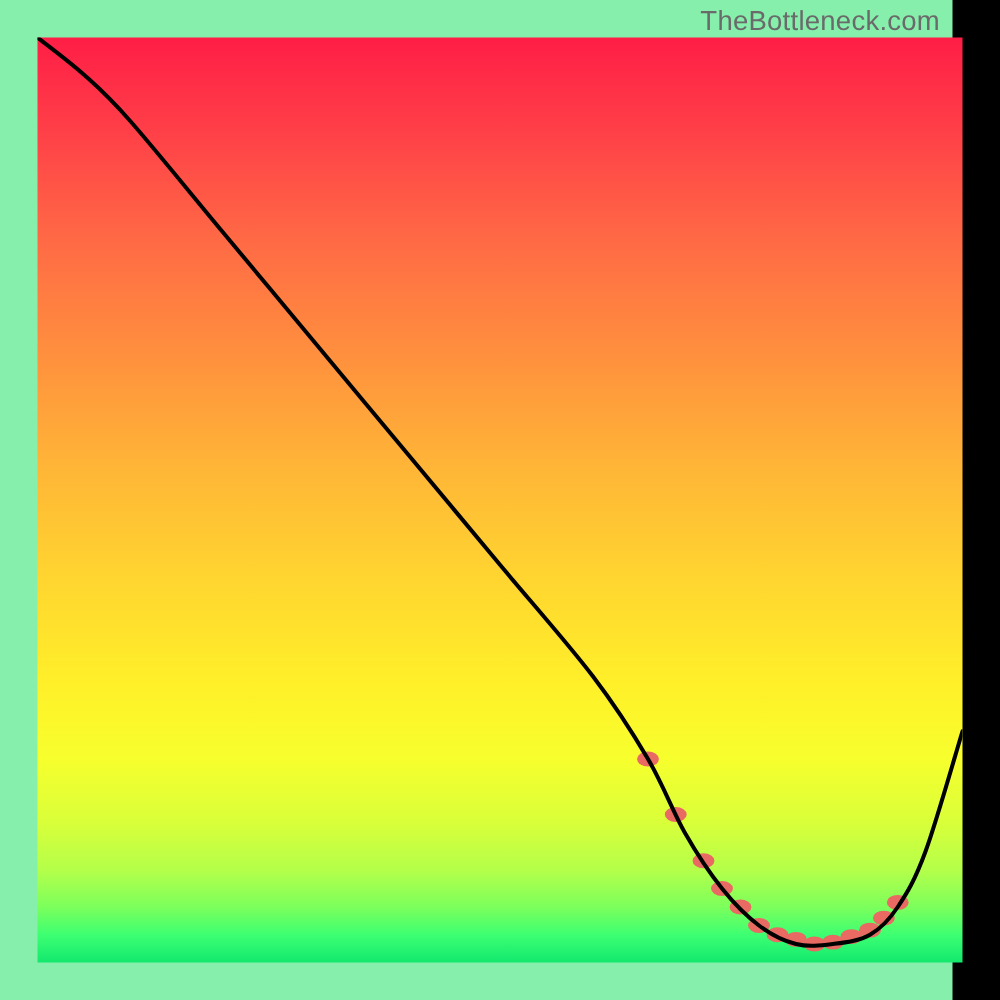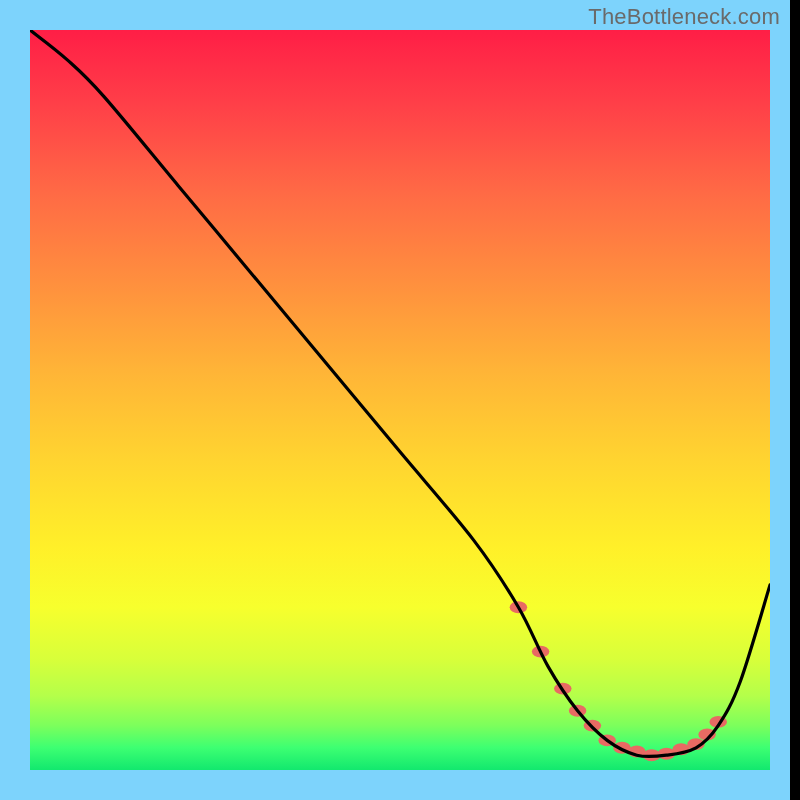--- a/index.html
+++ b/index.html
@@ -8,22 +8,21 @@
     width: 800px;
     height: 800px;
     overflow: hidden;
     background: #000;
     font-family: Arial, Helvetica, sans-serif;
   }
   .frame {
     position: relative;
     width: 762px;
     height: 800px;
-    background: #7dd3fc;
-    padding-left: 28px;
+    background: #86efac;
   }
   .plot-area {
     position: absolute;
     left: 30px;
     top: 30px;
     width: 740px;
     height: 740px;
     background: linear-gradient(
       to bottom,
       #ff1e46 0%,

